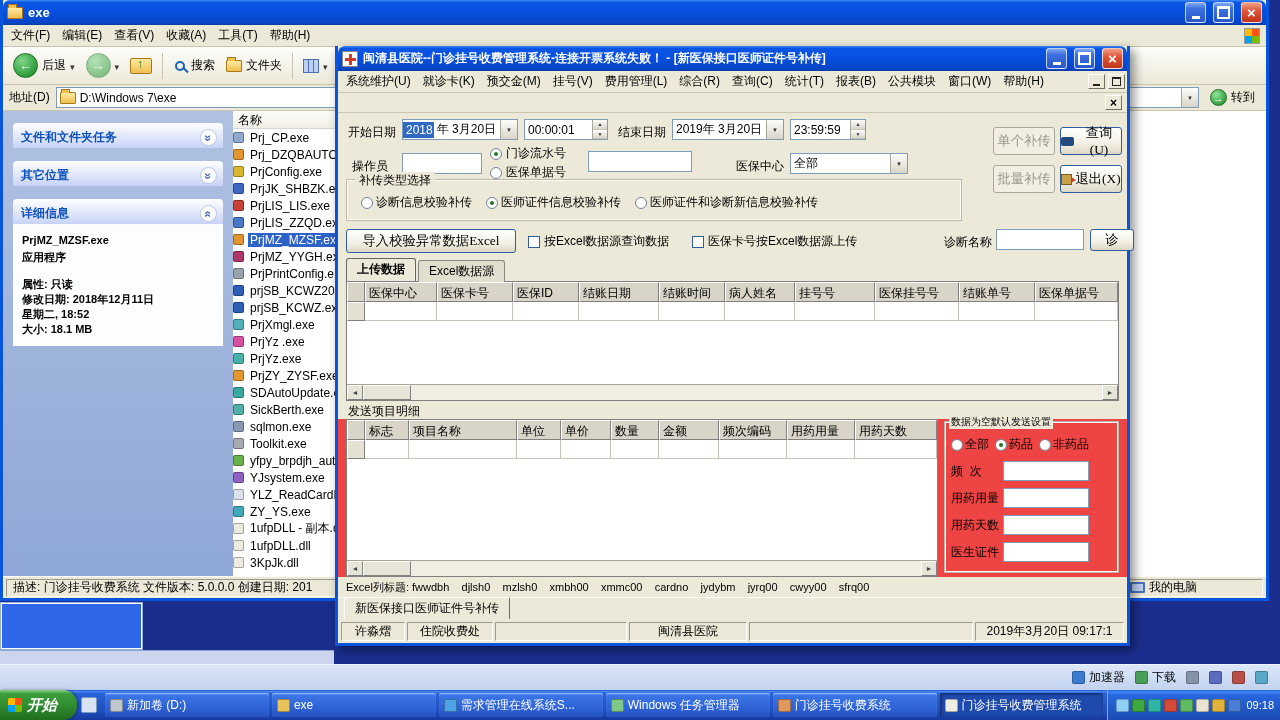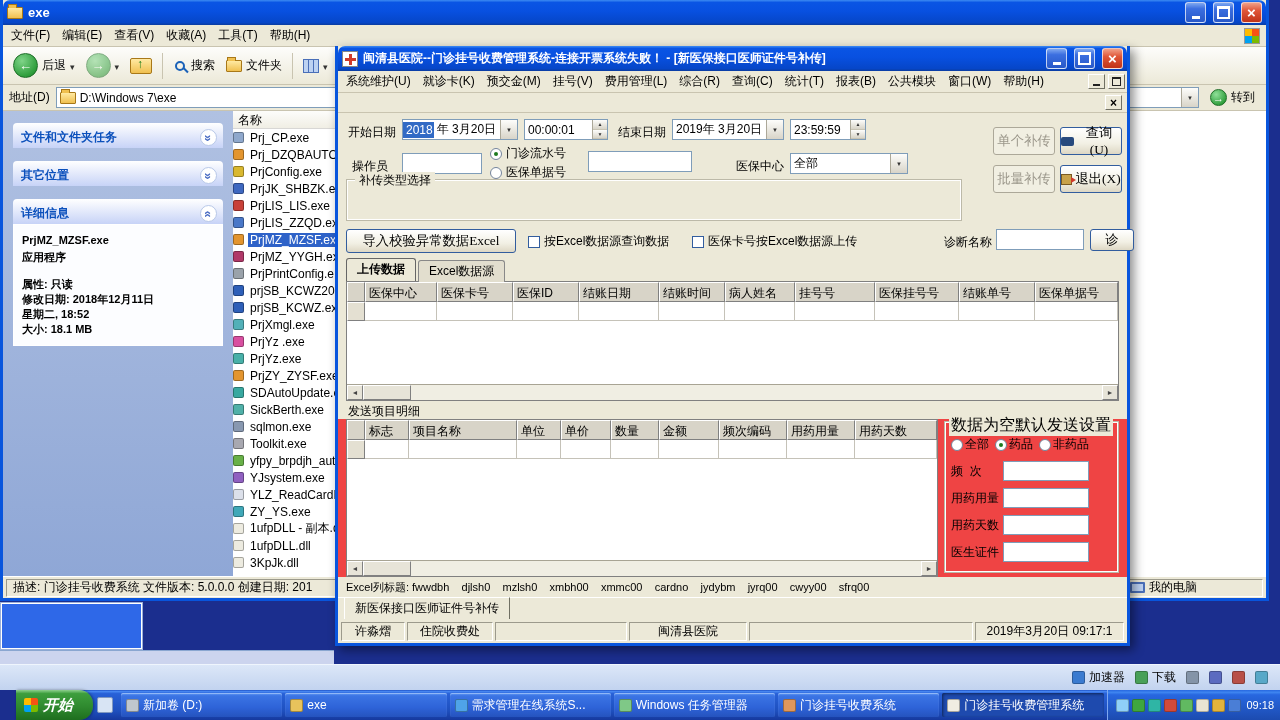--- a/index.html
+++ b/index.html
@@ -167,21 +167,21 @@
     display:flex; align-items:center; justify-content:center; flex:none; }
   .sbtn.l::after { content:'◄'; font-size:7px; color:#444; }
   .sbtn.r::after { content:'►'; font-size:7px; color:#444; }
   .sthumb { width:48px; height:15px; background:#E7E4D8; border:1px solid; border-color:#fff #808080 #808080 #fff; flex:none; }
   .sspace { flex:1; }
   .detail-label { height:18px; padding:2px 0 0 10px; background:#ECE9D8; flex:none; }
   .bottomsec { height:158px; display:flex; padding:0 8px; gap:6px; flex:none; background:#ef4444; }
   #grid2 { width:592px; margin:0; flex:none; }
   .sendpanel { flex:1; position:relative; }
   .sendfs { position:absolute; inset:2px 0 4px 0; border:1px solid #BCB9A8; box-shadow:inset 0 0 0 1px #fff; padding:14px 6px 0; }
-  .sendfs .legend { position:absolute; top:-7px; left:4px; background:#ECE9D8; padding:0 2px; font-size:16px; }
+  .sendfs .legend { position:absolute; top:-7px; left:4px; background:#ECE9D8; padding:0 2px; font-size:10px; }
   .optrow { display:flex; align-items:center; gap:6px; margin-bottom:8px; white-space:nowrap; }
   .optrow .opt { display:flex; align-items:center; gap:2px; }
   .frow { display:flex; align-items:center; margin-bottom:7px; }
   .frow .flabel { width:52px; white-space:pre; }
   .frow .finput { width:86px; height:20px; background:#fff; border:1px solid #7F9DB9; }
   .excelrow { height:20px; padding:3px 0 0 8px; background:#ECE9D8; white-space:pre; font-size:11px; flex:none; }
   .btabstrip { height:22px; background:#ECE9D8; border-top:1px solid #fff; display:flex; align-items:center;
     padding-left:6px; flex:none; }
   .btab { padding:2px 10px; border:1px solid; border-color:#fff #707063 #707063 #fff; background:#ECE9D8; }
   .appstatus { height:24px; display:flex; align-items:center; background:#ECE9D8; padding:0 3px; gap:2px; flex:none; }
@@ -199,21 +199,21 @@
 
   
   .dock { position:absolute; left:0; right:0; bottom:30px; height:26px; z-index:8;
     background:linear-gradient(#DCE7F8,#C2D3EF); border-top:1px solid #EFF5FD;
     display:flex; align-items:center; justify-content:flex-end; gap:10px; padding-right:12px; }
   .dock-item { display:flex; align-items:center; gap:4px; }
   .dock-ic { width:13px; height:13px; border-radius:2px; border:1px solid rgba(0,0,0,.25); display:inline-block; }
 
   
   .taskbar { position:absolute; left:0; right:0; bottom:0; height:30px; z-index:9; display:flex; align-items:center;
-    background:linear-gradient(180deg,#1F53C8 0%,#4585F0 5%,#2861D8 12%,#1E4FBE 70%,#16399E 100%);margin-left:16px; }
+    background:linear-gradient(180deg,#1F53C8 0%,#4585F0 5%,#2861D8 12%,#1E4FBE 70%,#16399E 100%); }
   .startbtn { height:30px; display:flex; align-items:center; gap:5px; padding:0 20px 0 8px; color:#fff;
     font-weight:bold; font-style:italic; font-size:15px; border-radius:0 14px 14px 0;
     background:linear-gradient(180deg,#8ED08E 0%,#3D9E3D 12%,#2F8A2F 55%,#1E6E1E 100%);
     box-shadow:1px 0 3px rgba(0,0,0,.4); flex:none; }
   .flag { width:14px; height:14px; border-radius:2px;
     background:conic-gradient(#F65314 0 25%, #7CBB00 0 50%, #00A1F1 0 75%, #FFBB00 0); }
   .ql { width:16px; height:16px; margin:0 4px; background:#D8E4F4; border:1px solid #8098C0; border-radius:2px; flex:none; }
   .tbtns-area { flex:1; display:flex; gap:3px; padding:0 4px; overflow:hidden; }
   .taskbtn { flex:1; max-width:178px; height:24px; margin-top:0; border-radius:2px; display:flex; align-items:center;
     gap:4px; padding:0 5px; color:#fff; white-space:nowrap; overflow:hidden;
@@ -510,20 +510,38 @@
     </div>
     <div class="sunk" style="left:250px; top:38px; width:104px"></div>
     <span class="al" style="left:398px; top:45px">医保中心</span>
     <div class="sunk" style="left:452px; top:40px; width:118px">
       <span class="val">全部</span>
       <span class="cbtn" style="margin-left:auto; height:100%"></span>
     </div>
 
     <div class="fieldset" style="left:8px; top:66px; width:616px; height:42px">
       <span class="legend">补传类型选择</span>
+      <div style="position:absolute; left:0; top:14px; display:flex; width:100%;">
+        <div data-repeat="app.form.retype_options">
+          <span style="display:flex; align-items:center; gap:3px; margin-left:14px; white-space:nowrap">
+            <span class="rad"></span>
+            <span>诊断信息校验补传</span>
+          </span>
+        
+          <span style="display:flex; align-items:center; gap:3px; margin-left:14px; white-space:nowrap">
+            <span class="rad active"></span>
+            <span>医师证件信息校验补传</span>
+          </span>
+        
+          <span style="display:flex; align-items:center; gap:3px; margin-left:14px; white-space:nowrap">
+            <span class="rad"></span>
+            <span>医师证件和诊断新信息校验补传</span>
+          </span>
+        </div>
+      </div>
     </div>
 
     <button class="xpbtn abtn disabled" style="left:655px; top:14px; width:62px; height:28px">单个补传</button>
     <button class="xpbtn abtn" style="left:722px; top:14px; width:62px; height:28px">
       <span class="ic-binoc"></span>
       <span>查询(U)</span>
     </button>
     <button class="xpbtn abtn disabled" style="left:655px; top:52px; width:62px; height:28px">批量补传</button>
     <button class="xpbtn abtn" style="left:722px; top:52px; width:62px; height:28px">
       <span class="ic-exit"></span>

